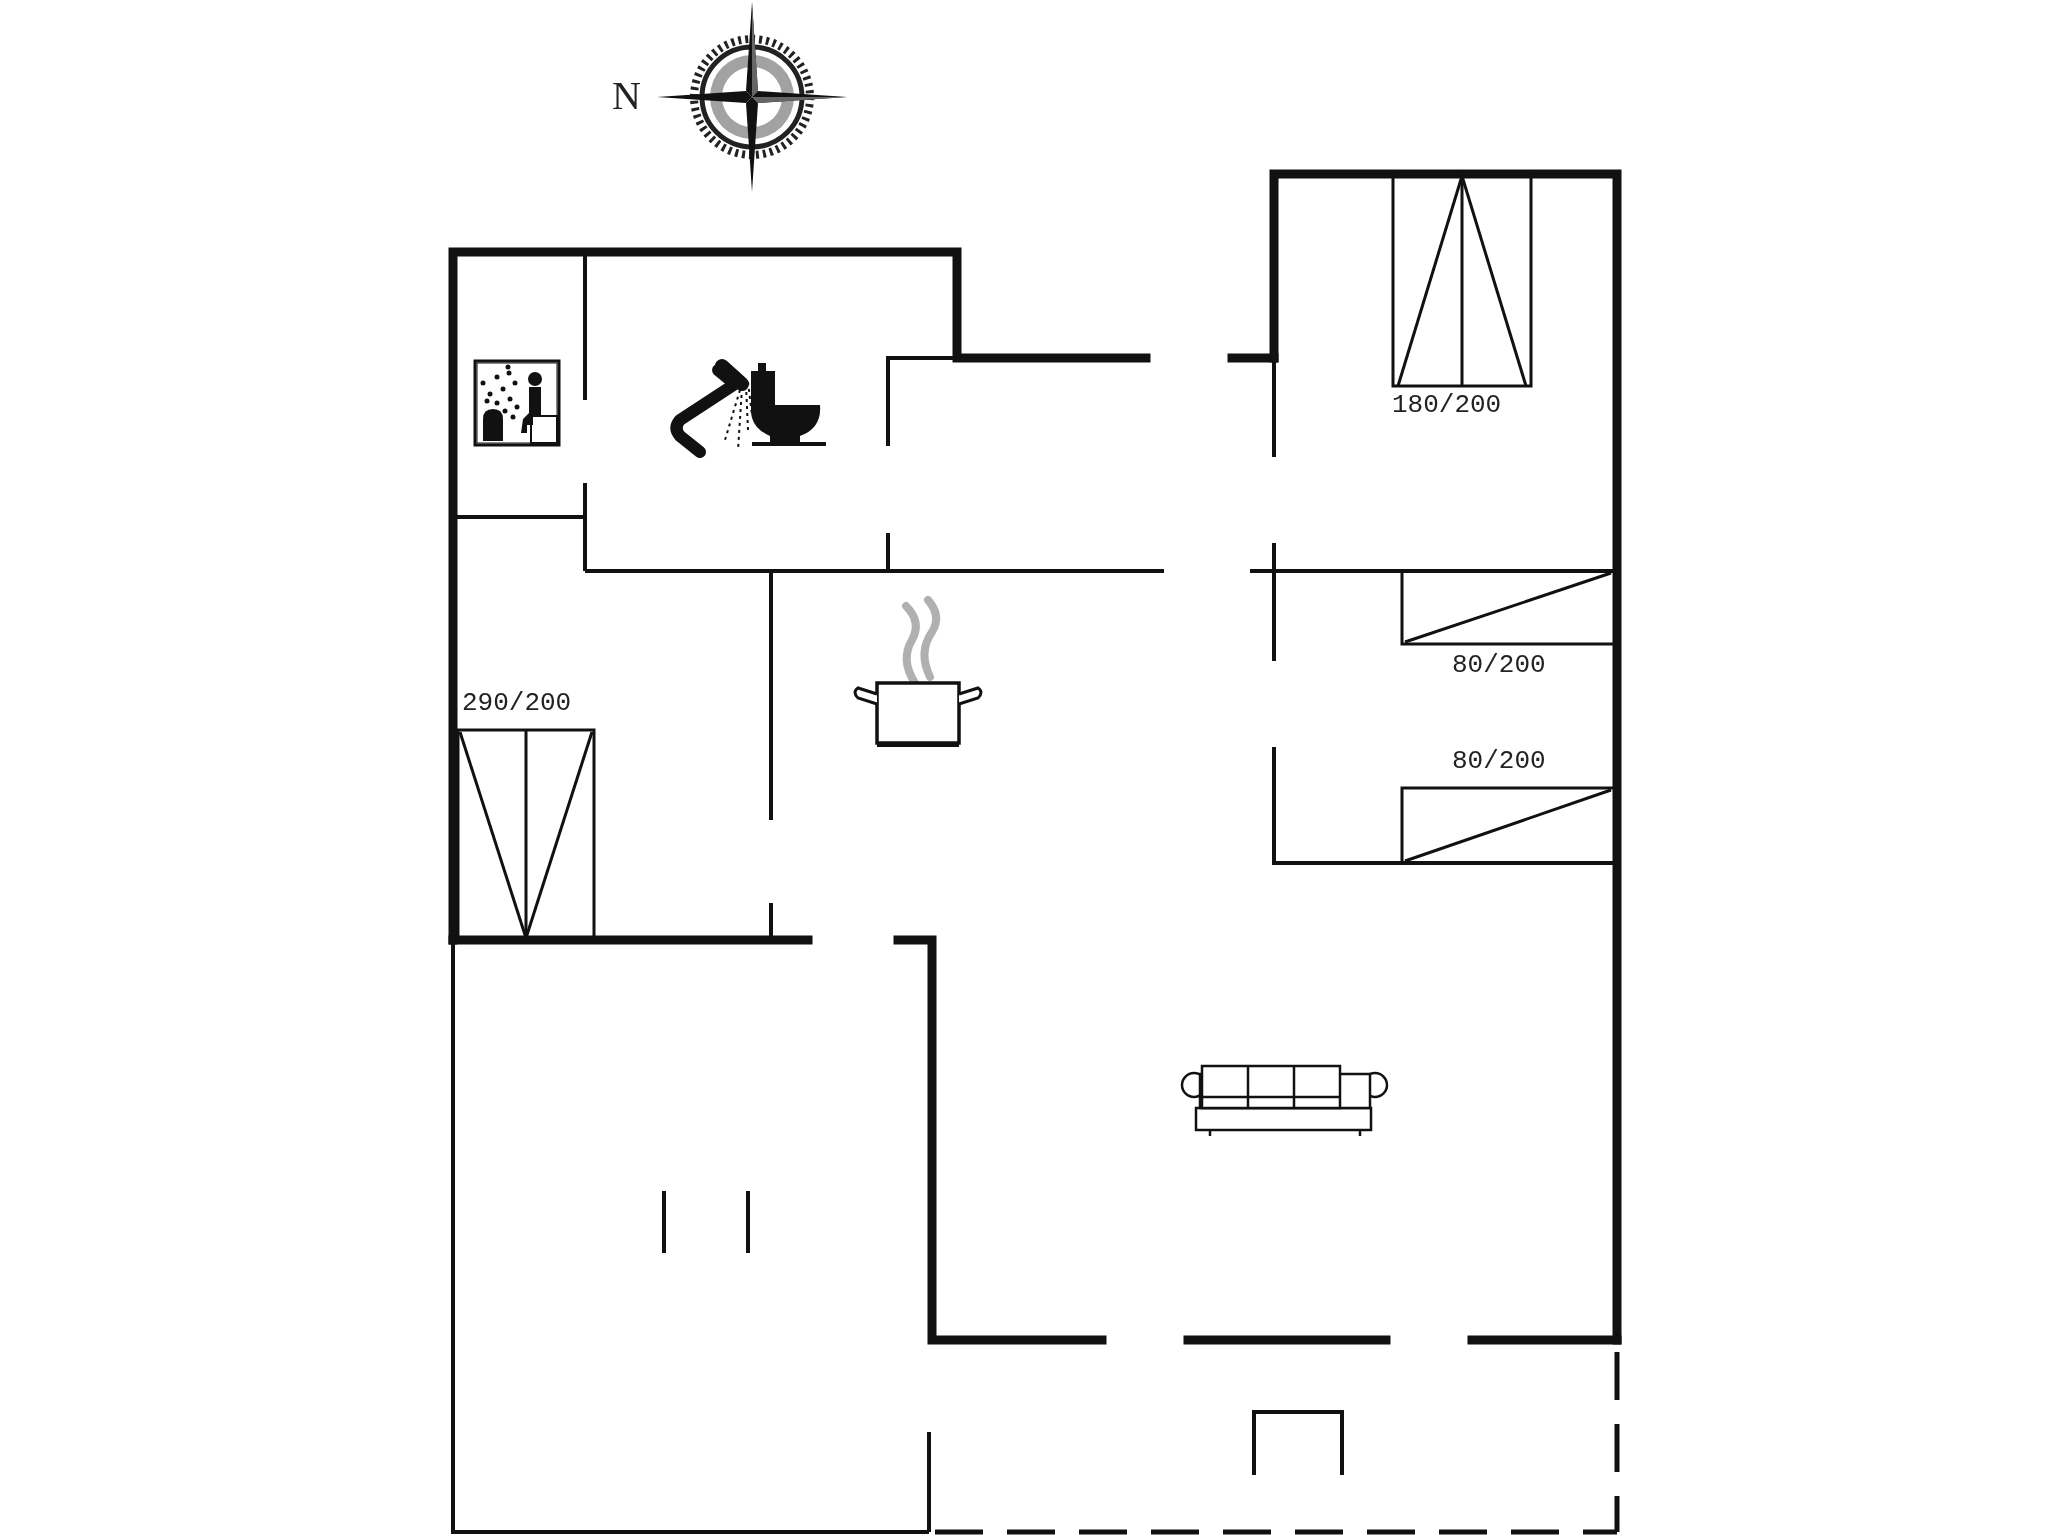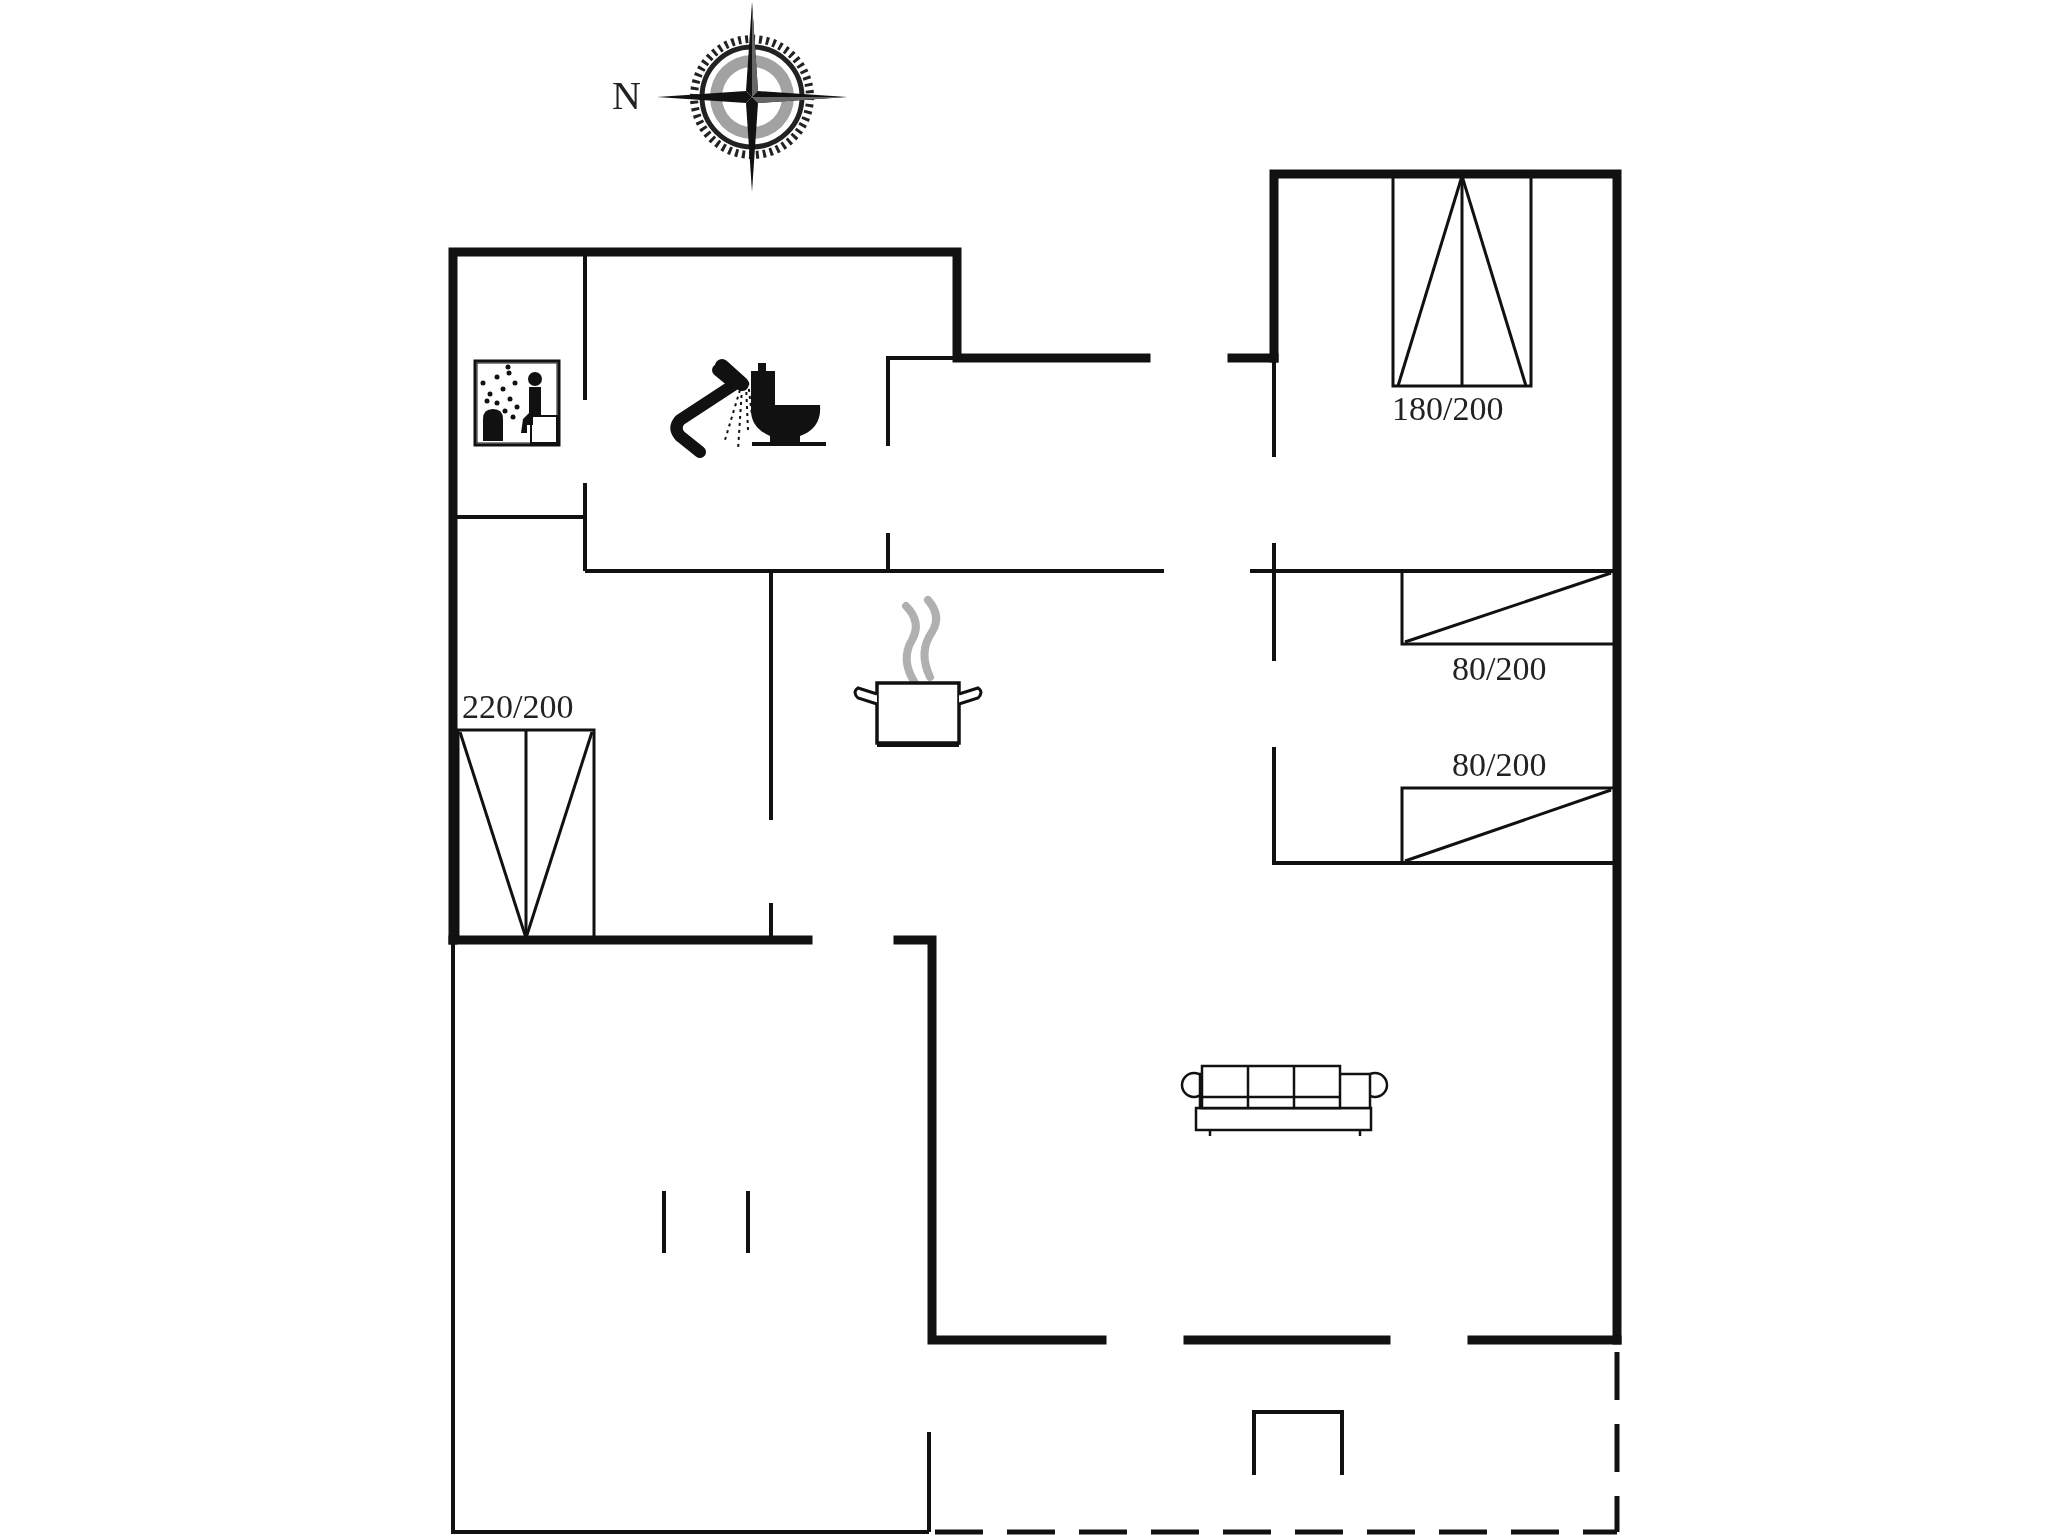--- a/index.html
+++ b/index.html
@@ -1,20 +1,20 @@
 <!DOCTYPE html>
 <html><head>
 <meta charset="utf-8">
 <style>
   html, body { margin: 0; padding: 0; background: #ffffff; }
   body { width: 2048px; height: 1536px; position: relative; overflow: hidden;
          font-family: "Liberation Sans", sans-serif; }
   #plan { position: absolute; left: 0; top: 0; width: 2048px; height: 1536px; }
-  .bed-label { position: absolute; font-family: Liberation Serif, serif;
-               font-size: 34px; color: #222222; white-space: nowrap; line-height: 1; }
+  .bed-label { position: absolute; font-family: Liberation Mono, monospace;
+               font-size: 26px; color: #222222; white-space: nowrap; line-height: 1; }
   .north-label { position: absolute; font-family: "Liberation Serif", serif;
                  font-size: 40px; color: #222222; line-height: 1; }
 </style>
 </head>
 <body>
 
 <svg id="plan" viewBox="0 0 2048 1536" xmlns="http://www.w3.org/2000/svg">
 
   <g transform="translate(752,97)">
     <circle r="58" fill="none" stroke="#222" stroke-width="8" stroke-dasharray="3 4"></circle>
@@ -168,13 +168,13 @@
 </svg>
 
 <div class="north-label" style="left:612px; top:76px;">N</div>
 
 <div class="bed-label" style="left:1392px; top:392px;">180/200</div>
 
 <div class="bed-label" style="left:1452px; top:652px;">80/200</div>
 
 <div class="bed-label" style="left:1452px; top:748px;">80/200</div>
 
-<div class="bed-label" style="left:462px; top:690px;">220/200</div>
+<div class="bed-label" style="left:462px; top:690px;">290/200</div>
 
 </body></html>

